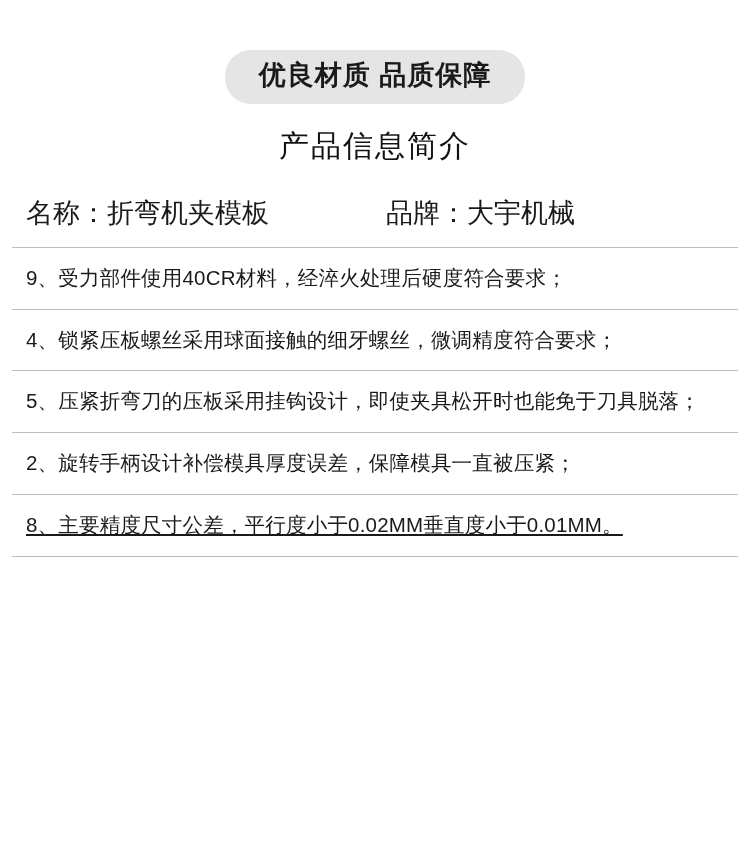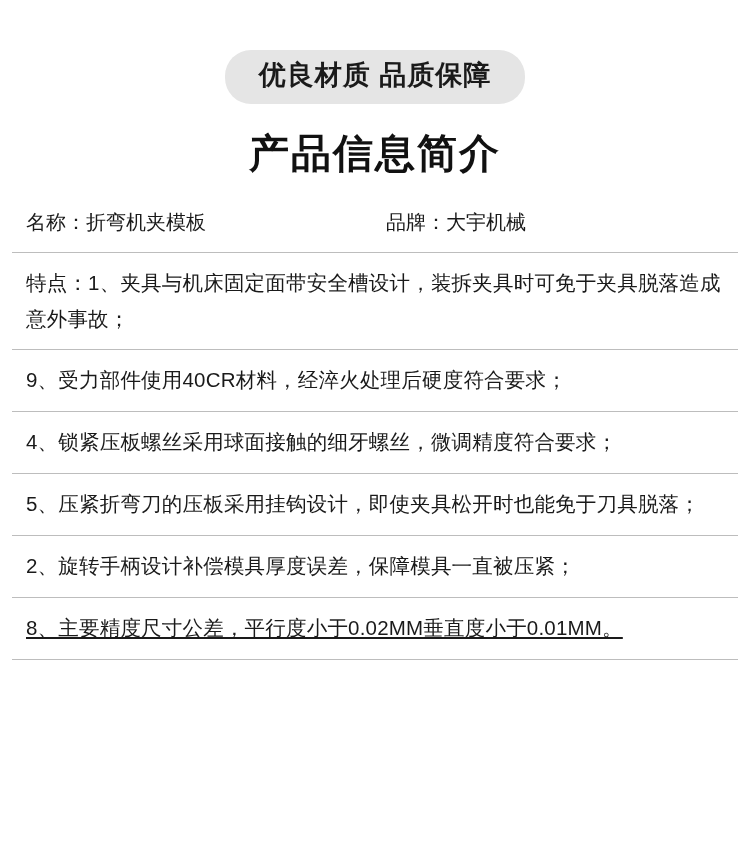--- a/index.html
+++ b/index.html
@@ -33,36 +33,36 @@
     font-size: 27px;
     font-weight: bold;
     letter-spacing: 1px;
     border-radius: 26px;
     padding: 11px 34px 13px 34px;
     line-height: 1.1;
     white-space: nowrap;
   }
   .main-title {
     text-align: center;
-    font-size: 40px;
-    font-weight: bold;
+    font-size: 30px;
+    font-weight: normal;
     letter-spacing: 2px;
     margin-top: 22px;
     margin-bottom: 22px;
     color: #111111;
   }
   .spec-table {
     margin: 0 12px;
   }
   .head-row {
     display: flex;
     align-items: center;
     padding: 6px 14px 16px 14px;
     border-bottom: 1px solid #bdbdbd;
-    font-size: 20px;
+    font-size: 27px;
   }
   .head-cell {
     white-space: nowrap;
   }
   .head-cell.name {
     width: 360px;
   }
   .row {
     border-bottom: 1px solid #bdbdbd;
     padding: 12px 14px 13px 14px;
@@ -90,23 +90,20 @@
   <div class="main-title">产品信息简介</div>
 
   <div class="spec-table">
 
     <div class="head-row">
       <div class="head-cell name">名称：折弯机夹模板</div>
       <div class="head-cell brand">品牌：大宇机械</div>
     </div>
 
     <div class="row">
-      <span class="row-text">特点：1、夹具与机床固定面带安全槽设计，装拆夹具时可免于夹具脱落造成意外事故；</span>
-    </div>
-    <div class="row">
       <span class="row-text">9、受力部件使用40CR材料，经淬火处理后硬度符合要求；</span>
     </div>
     <div class="row">
       <span class="row-text">4、锁紧压板螺丝采用球面接触的细牙螺丝，微调精度符合要求；</span>
     </div>
     <div class="row">
       <span class="row-text">5、压紧折弯刀的压板采用挂钩设计，即使夹具松开时也能免于刀具脱落；</span>
     </div>
     <div class="row">
       <span class="row-text">2、旋转手柄设计补偿模具厚度误差，保障模具一直被压紧；</span>

